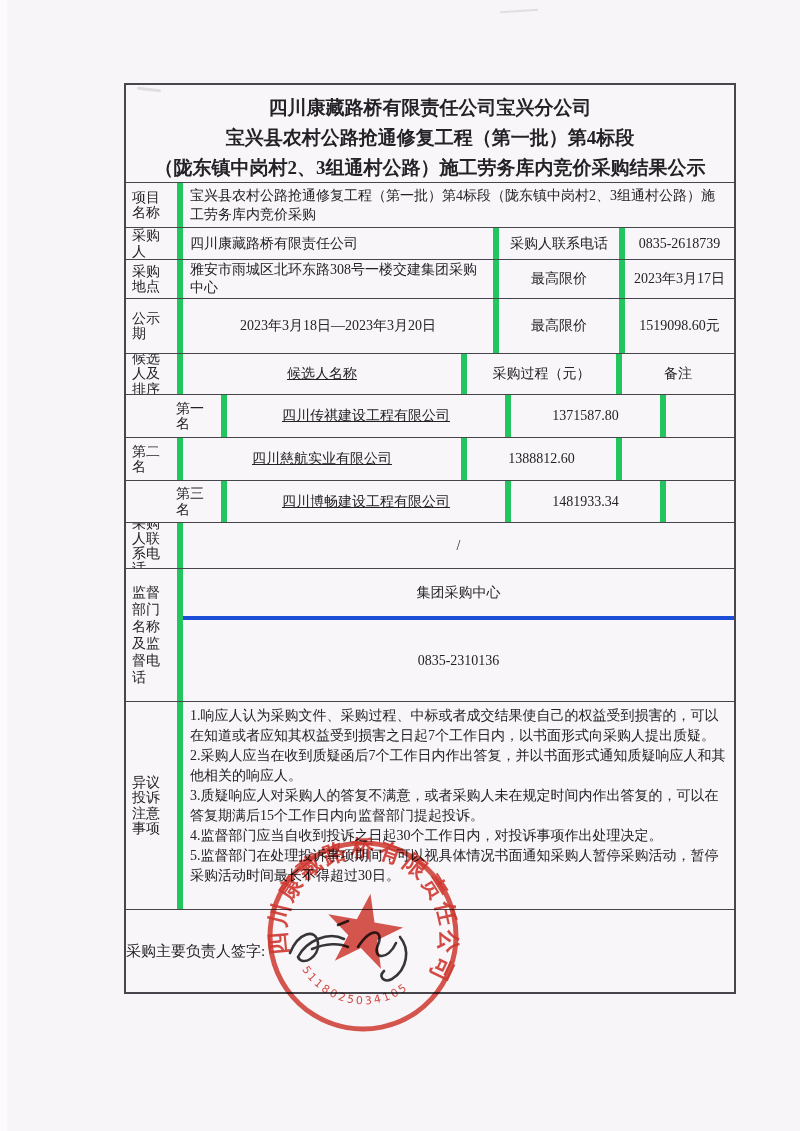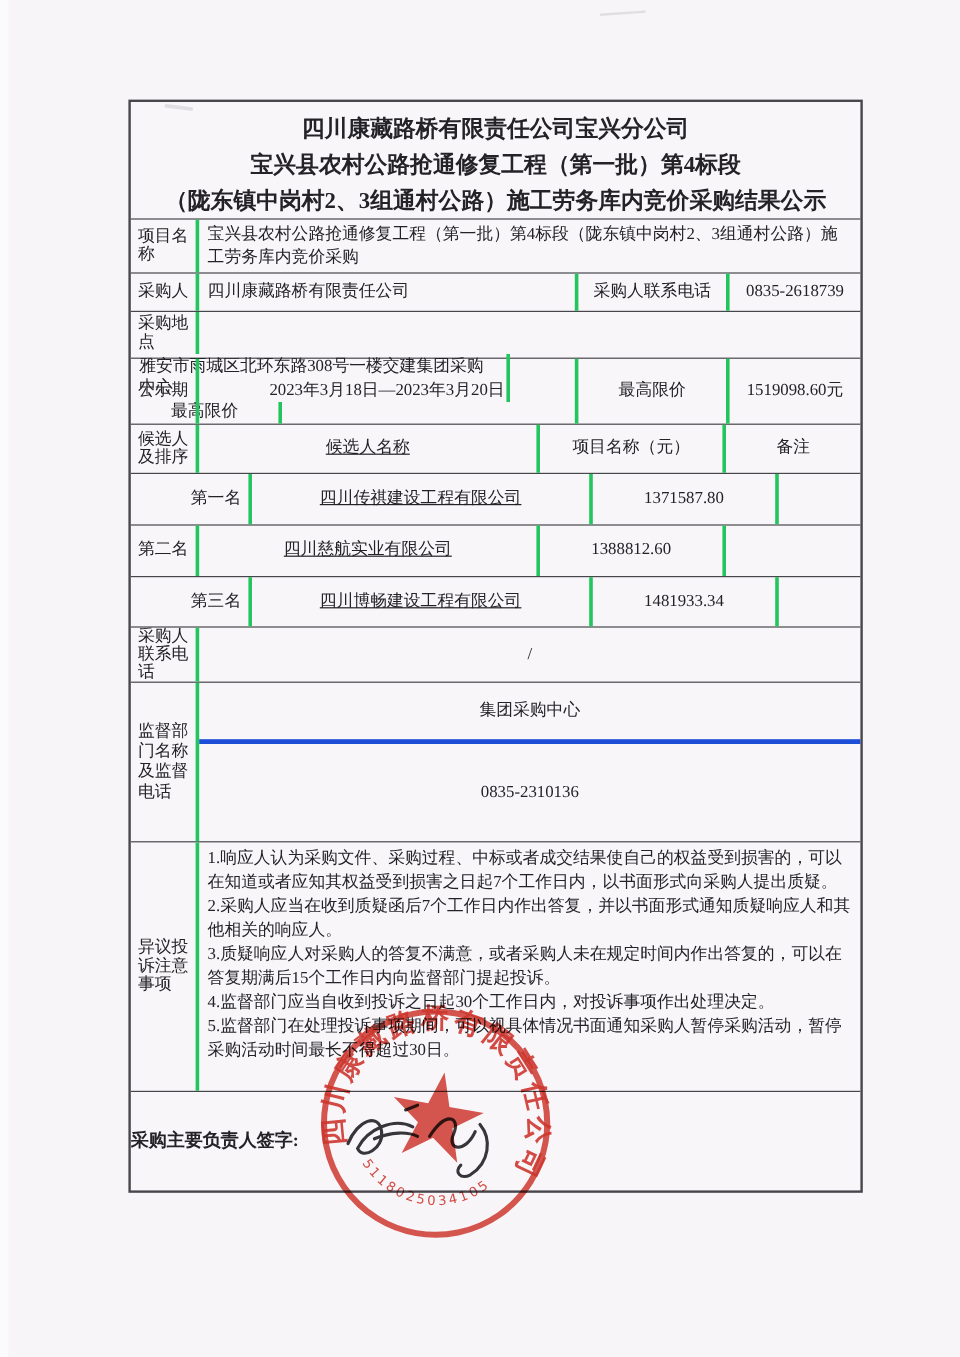--- a/index.html
+++ b/index.html
@@ -13,27 +13,27 @@
   .scan-shade{
     position:absolute;left:7px;top:0;width:102px;height:100%;
     background:linear-gradient(90deg,#e2e0e5 0%,#ecéaef 0%,#e7e5ea 10%,#efedf1 60%,rgba(248,245,248,0) 100%);
   }
   .artifact1{position:absolute;left:137px;top:88px;width:24px;height:3px;
     background:rgba(110,110,122,0.28);transform:rotate(7deg);border-radius:2px;}
   .artifact2{position:absolute;left:500px;top:10px;width:38px;height:2px;
     background:rgba(120,120,130,0.18);transform:rotate(-4deg);}
 
   .doc-table{
-    position:absolute;left:107px;top:83px;width:608px;
+    position:absolute;left:124px;top:83px;width:608px;
     border:2px solid #47464c;background:rgba(252,250,252,0.35);
     box-sizing:content-box;font-size:14px;line-height:18px;
   }
   .trow{display:flex;box-sizing:border-box;border-bottom:1px solid #47464c;align-items:stretch;}
   .trow:last-child{border-bottom:none;}
-  .tcell{box-sizing:border-box;border-right:3px solid #22c55e;display:flex;align-items:center;overflow:hidden;}
+  .tcell{box-sizing:border-box;border-right:6px solid #22c55e;display:flex;align-items:center;overflow:hidden;}
   .tcell:last-child{border-right:none;}
   .label-cell{width:57px;padding:2px 6px;line-height:15.5px;flex:none;}
   .pad{padding:2px 7px;}
   .center{justify-content:center;text-align:center;}
   .w-b{width:316px;flex:none;}
   .w-c{width:126px;flex:none;}
   .w-bn{width:284px;flex:none;text-decoration:underline;}
   .w-cn{width:155px;flex:none;}
   .grow{flex:1;}
 
@@ -41,21 +41,21 @@
     font-size:19px;line-height:30px;padding-top:8px;}
 
   .sup-content{flex:1;display:flex;flex-direction:column;}
   .sup-top{box-sizing:border-box;height:51px;border-bottom:4px solid #1d4ed8;
     display:flex;align-items:center;justify-content:center;}
   .sup-bottom{flex:1;display:flex;align-items:center;justify-content:center;}
 
   .complaint-cell{flex:1;padding:4px 7px;display:flex;flex-direction:column;justify-content:flex-start;}
   .complaint-cell p{margin:0;font-size:14px;line-height:20px;text-align:left;}
 
-  .sign-row .tcell{padding-left:0;font-size:15px;font-weight:bold;}
+  .sign-row .tcell{padding-left:0;font-size:15px;}
 
   .seal-svg{position:absolute;left:263px;top:836px;width:200px;height:200px;
     mix-blend-mode:multiply;opacity:0.93;}
   .sign-svg{position:absolute;left:282px;top:903px;width:170px;height:95px;
     mix-blend-mode:multiply;}
 </style>
 </head>
 <body>
 
 <div class="page">
@@ -77,38 +77,38 @@
       <div class="tcell pad grow" style="line-height:19px;">宝兴县农村公路抢通修复工程（第一批）第4标段（陇东镇中岗村2、3组通村公路）施工劳务库内竞价采购</div>
     </div>
 
     <div class="trow" style="height:32px;">
       <div class="tcell label-cell">采购人</div>
       <div class="tcell pad w-b">四川康藏路桥有限责任公司</div>
       <div class="tcell center w-c">采购人联系电话</div>
       <div class="tcell center grow">0835-2618739</div>
     </div>
 
-    <div class="trow" style="height:39px;flex-direction:column;">
+    <div class="trow" style="height:39px;">
       <div class="tcell label-cell">采购地点</div>
       <div class="tcell pad w-b">雅安市雨城区北环东路308号一楼交建集团采购中心</div>
       <div class="tcell center w-c">最高限价</div>
       <div class="tcell center grow">2023年3月17日</div>
     </div>
 
     <div class="trow" style="height:55px;">
       <div class="tcell label-cell">公示期</div>
       <div class="tcell center w-b">2023年3月18日—2023年3月20日</div>
       <div class="tcell center w-c">最高限价</div>
       <div class="tcell center grow">1519098.60元</div>
     </div>
 
     <div class="trow" style="height:41px;">
       <div class="tcell label-cell">候选人及排序</div>
       <div class="tcell center w-bn">候选人名称</div>
-      <div class="tcell center w-cn">项目名称（元）</div>
+      <div class="tcell center w-cn">采购过程（元）</div>
       <div class="tcell center grow">备注</div>
     </div>
 
     <div class="trow" style="height:43px;padding-left:44px;">
       <div class="tcell label-cell">第一名</div>
       <div class="tcell center w-bn">四川传祺建设工程有限公司</div>
       <div class="tcell center w-cn">1371587.80</div>
       <div class="tcell center grow"></div>
     </div>
     <div class="trow" style="height:43px;">

